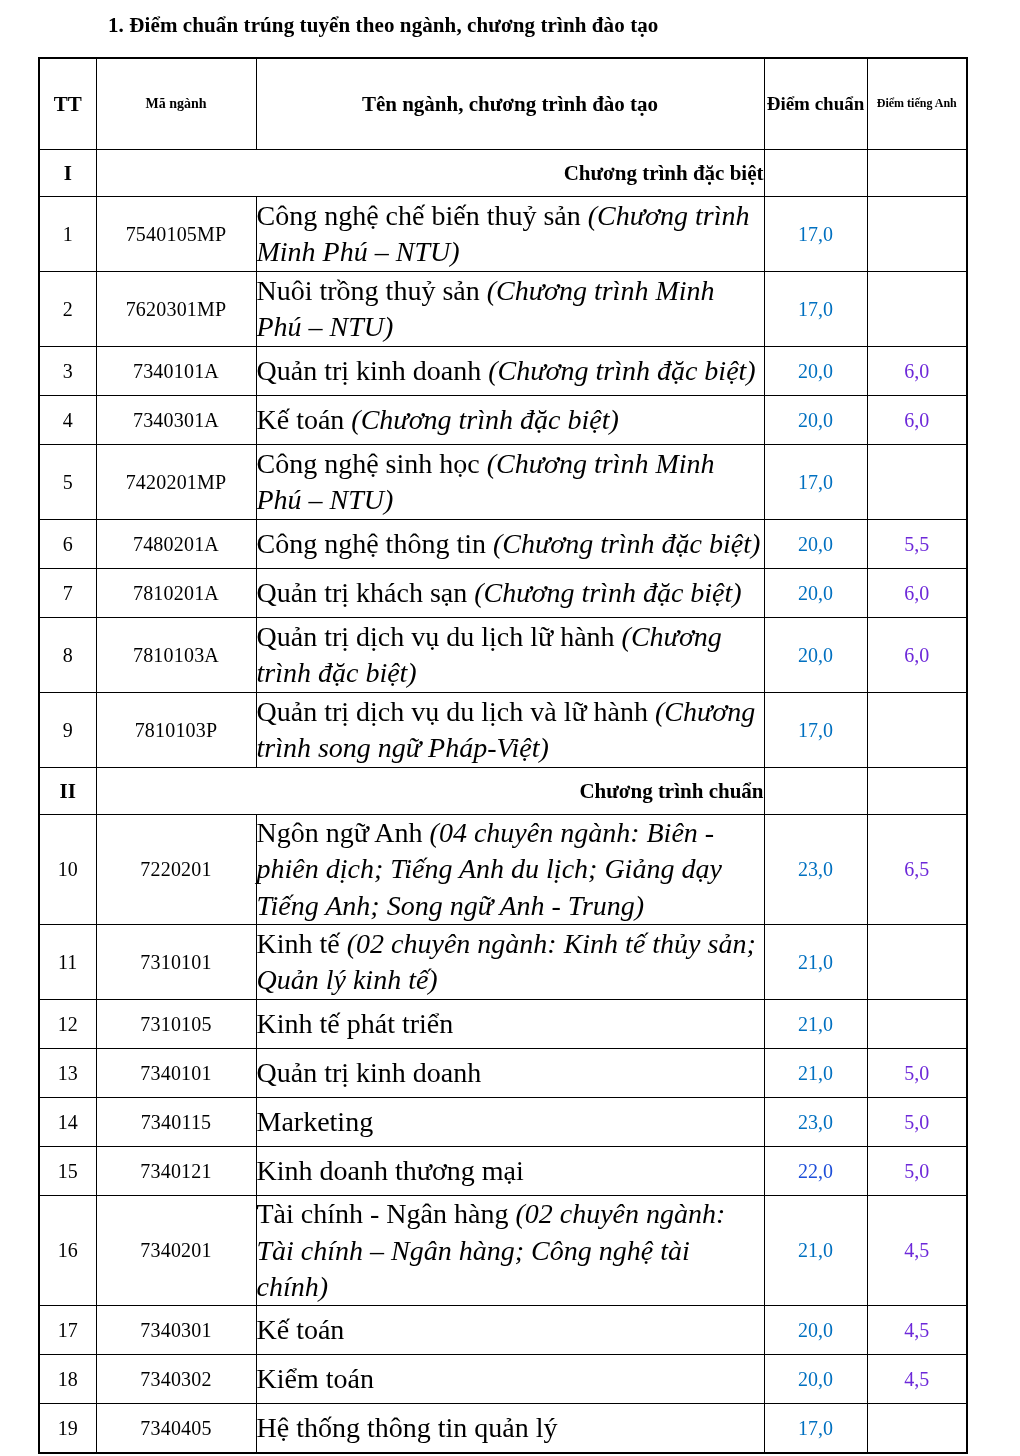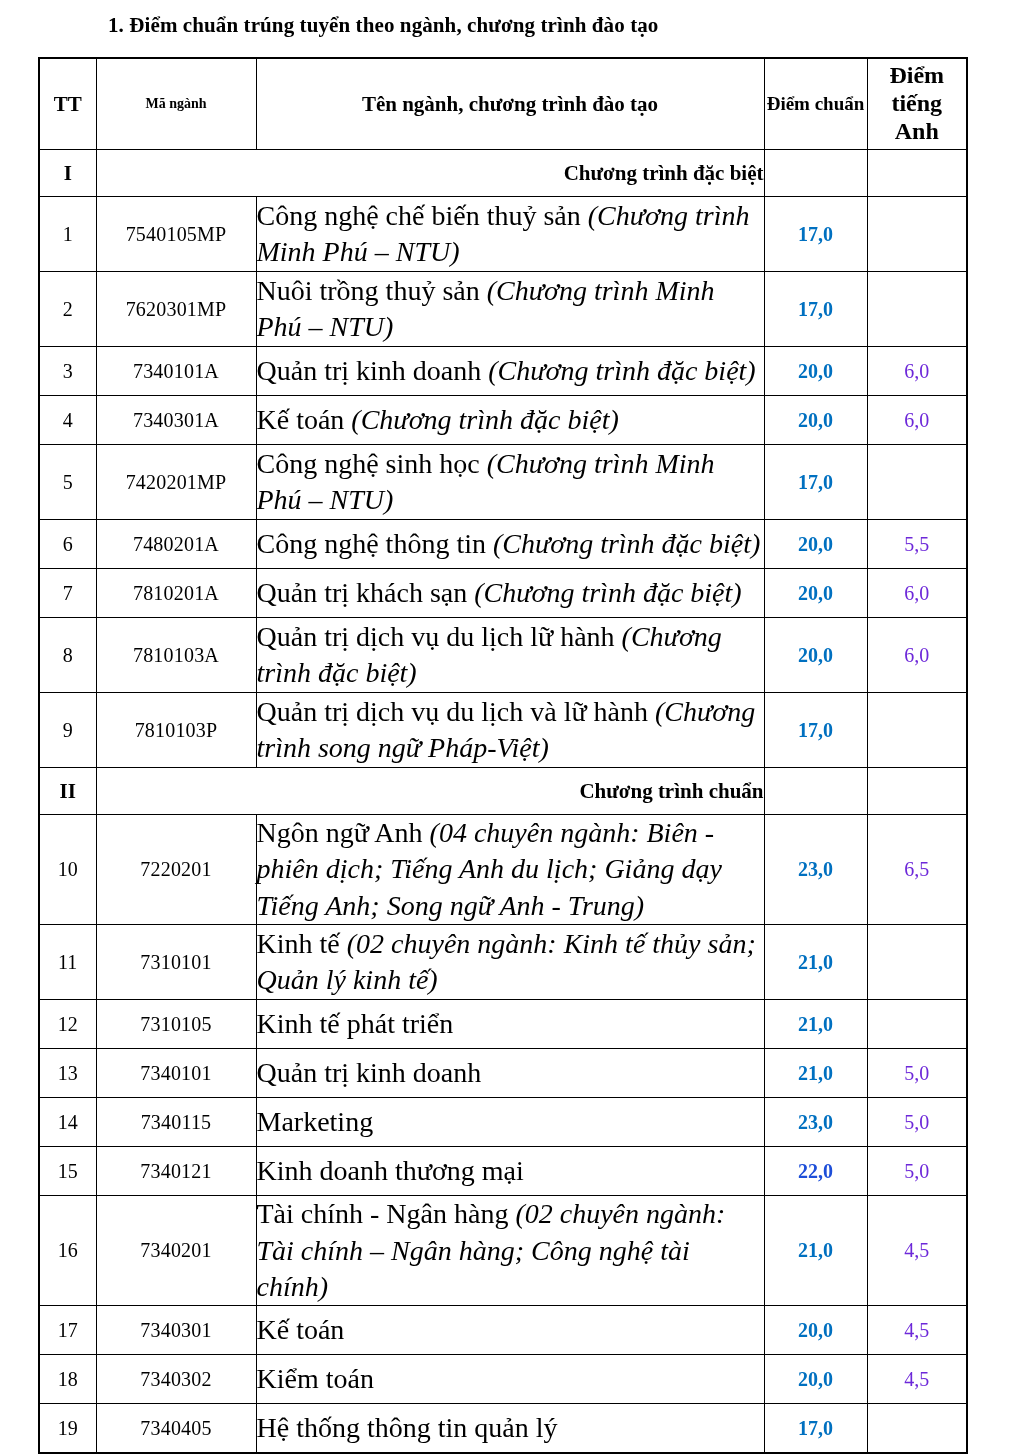--- a/index.html
+++ b/index.html
@@ -68,21 +68,21 @@
     font-weight: bold;
     text-align: center;
     line-height: 1.16;
     padding: 4px 2px;
     height: 90px;
   }
   th.h-tt      { font-size: 21px; }
   th.h-code    { font-size: 14px; }
   th.h-name    { font-size: 21px; }
   th.h-score   { font-size: 19px; }
-  th.h-eng     { font-size: 24px; }
+  th.h-eng     { font-size: 12px; }
 
   
   tr.section-row td {
     height: 46px;
   }
   td.sec-num {
     text-align: center;
     font-weight: bold;
     font-size: 21px;
   }
@@ -108,21 +108,21 @@
     font-size: 28px;
     padding: 5px 8px 5px 11px;
     line-height: 1.30;
   }
   td.cell-name .paren {
     font-style: italic;
   }
   td.cell-score {
     text-align: center;
     font-size: 20px;
-    font-weight: bold;
+    font-weight: normal;
     color: #0070c0;
   }
   td.cell-eng {
     text-align: center;
     font-size: 20px;
     color: #6d28d9;
   }
 
   tr.r-h1 td { height: 48px; }
   tr.r-h2 td { height: 74px; }

